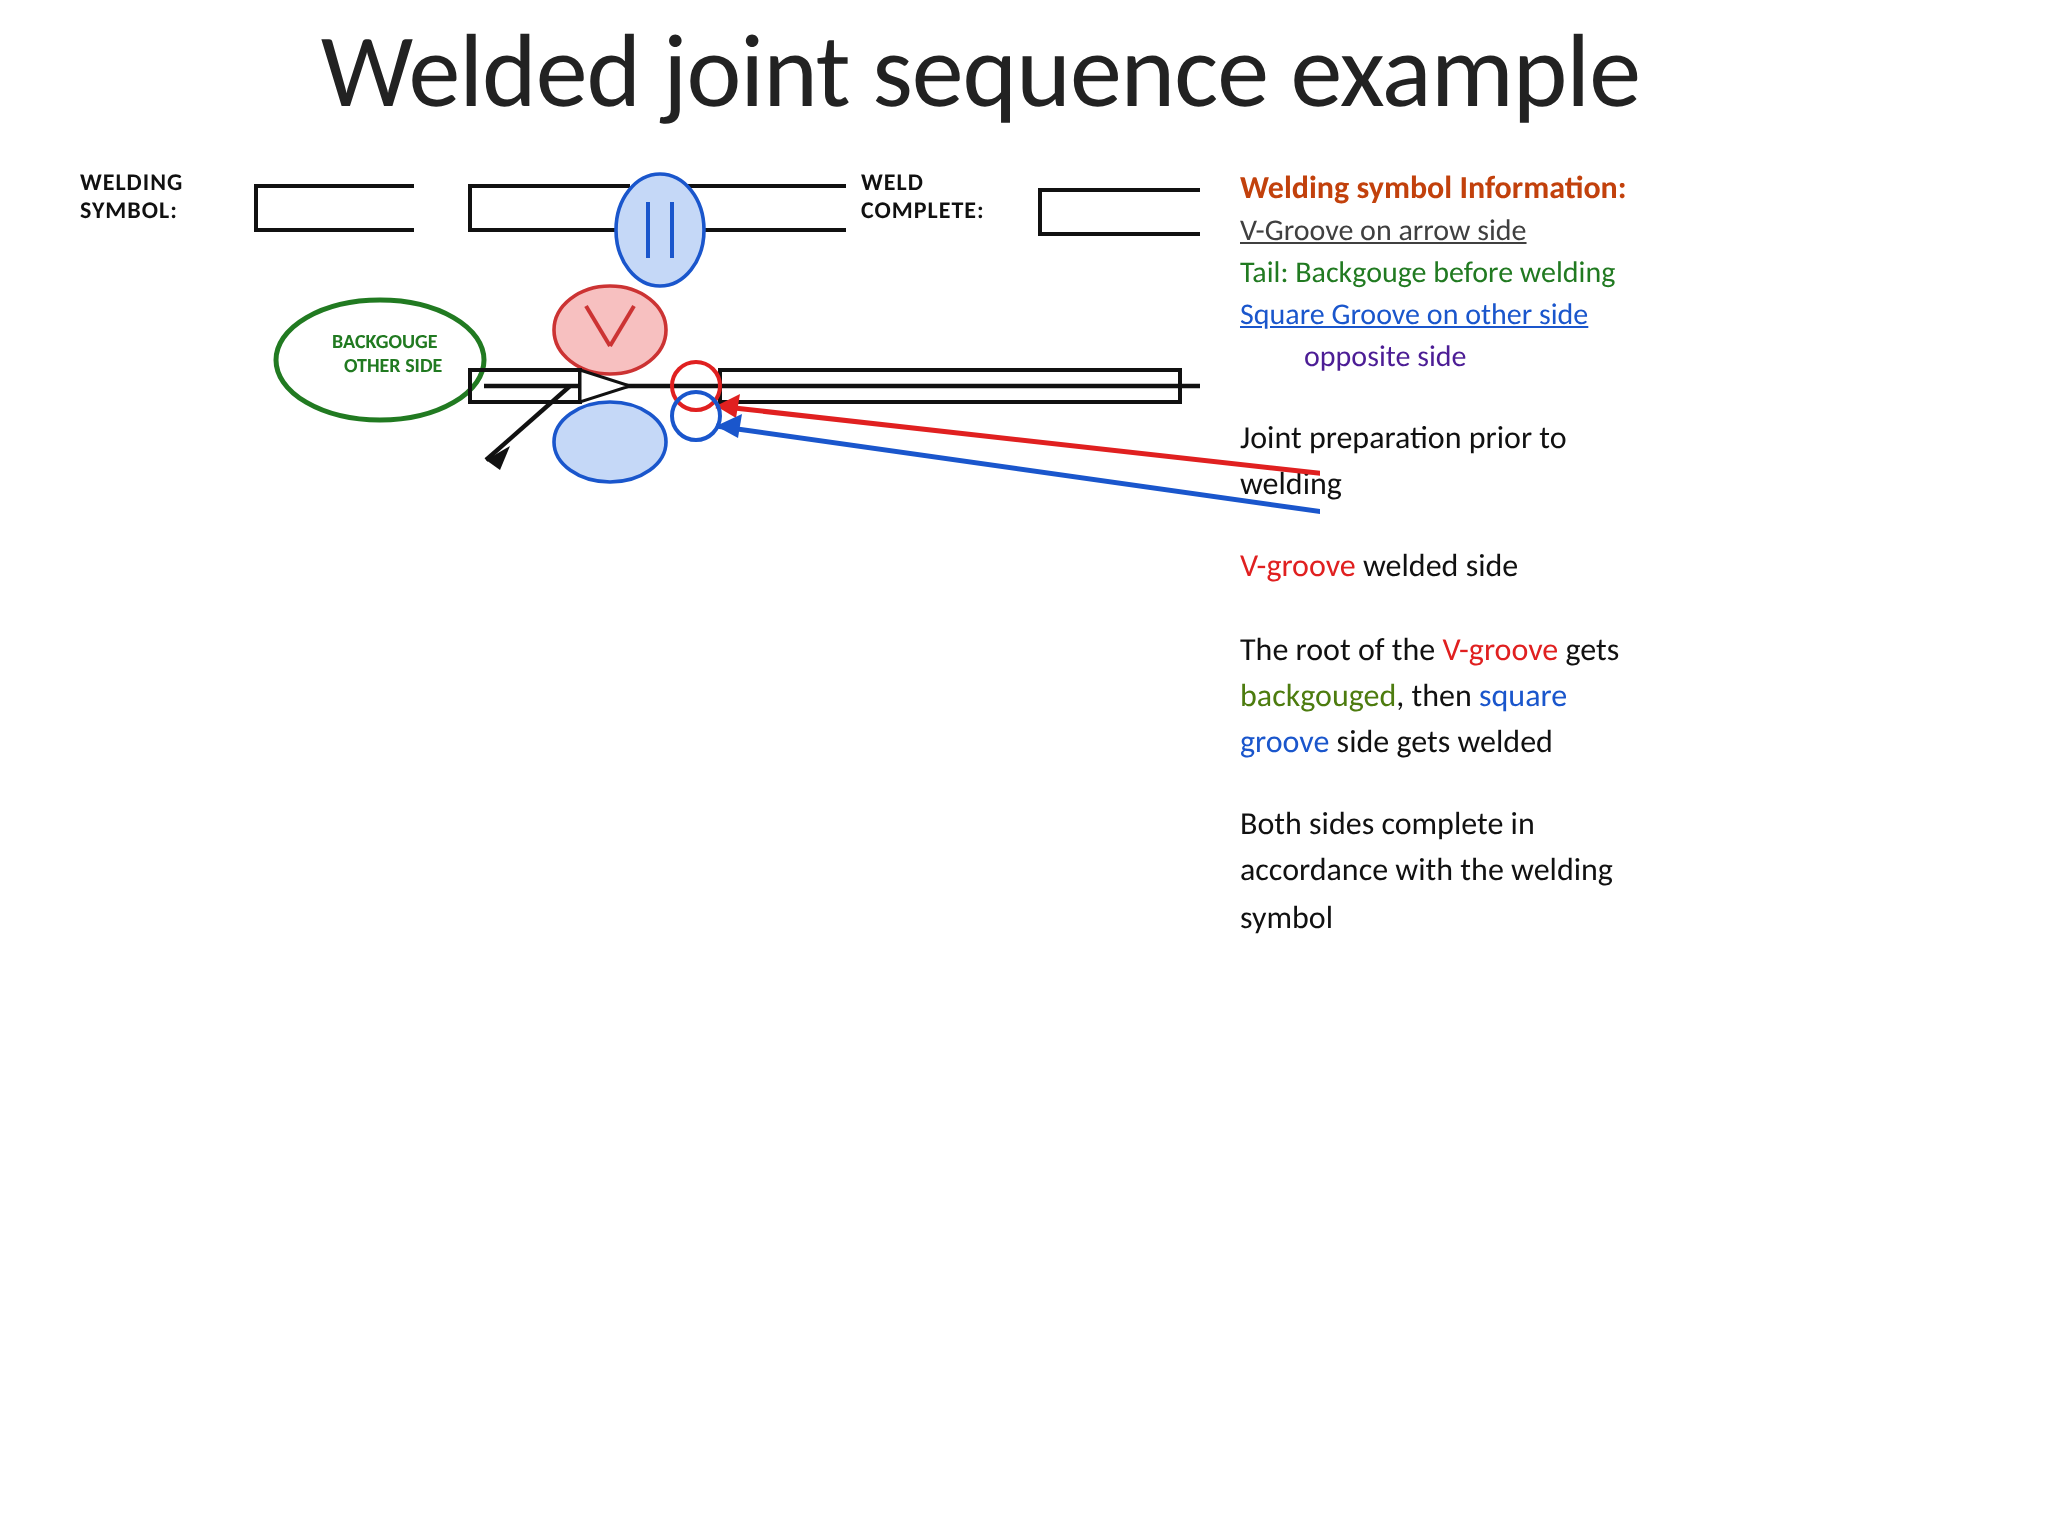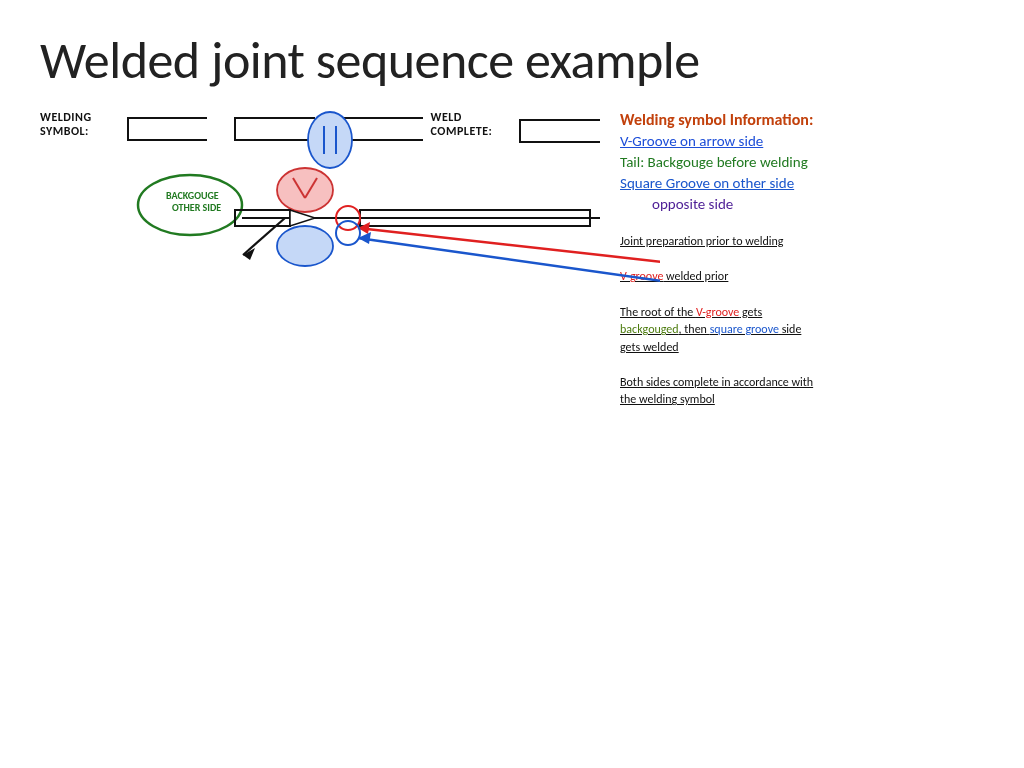--- a/index.html
+++ b/index.html
@@ -7,23 +7,24 @@
       background: #fff;
       font-family: 'Calibri', 'Segoe UI', Arial, sans-serif;
       width: 1024px;
       height: 768px;
       overflow: hidden;
       position: relative;
     }
     .page {
       width: 860px;
       height: 768px;
-      padding: 28px 40px 20px 40px;
+      padding: 3px 40px 20px 40px;
       display: flex;
       flex-direction: column;
+      align-items: flex-end;
     }
     .title {
       font-size: 52px;
       font-weight: 300;
       color: #222;
       margin-bottom: 18px;
       letter-spacing: -0.5px;
     }
     .content {
       display: flex;
@@ -74,24 +75,23 @@
       font-size: 15px;
       line-height: 1.4;
     }
     .red { color: #e02020; }
     .blue { color: #1a56cc; }
     .green { color: #217a21; }
     .info-block {
       margin-bottom: 4px;
     }
     .info-paragraph {
-      font-size: 12px;
+      font-size: 16px;
       line-height: 1.45;
       color: #111;
-      text-decoration: underline;
     }
     .underline { text-decoration: underline; }
   </style>
 </head>
 <body>
 
 <div class="page">
   <div class="title">Welded joint sequence example</div>
 
   <div class="content">
@@ -210,35 +210,35 @@
         <polygon points="207,10 184,21 207,32" fill="url(#hatch3)" stroke="#111" stroke-width="1.5"></polygon>
         <rect x="207" y="10" width="198" height="22" fill="none" stroke="#111" stroke-width="2"></rect>
       </svg>
 
     </div>
 
     <div class="right-col">
 
       <div class="info-block">
         <div class="info-title">Welding symbol Information:</div>
-        <div class="info-line red underline" style="color:#1d4ed8; text-decoration:underline;">V-Groove on arrow side</div>
+        <div class="info-line red underline" style="color:#404040; text-decoration:underline;">V-Groove on arrow side</div>
         <div class="info-line green" style="color:#217a21;">Tail: Backgouge before welding</div>
         <div class="info-line blue underline" style="color:#1a56cc; text-decoration:underline;">Square Groove on other side</div>
         <div class="info-line green" style="color:#4c1d95;margin-left:32px;">opposite side</div>
       </div>
 
       <div class="info-block">
         <p class="info-paragraph">
           <span>Joint preparation prior to welding</span>
         </p>
       </div>
 
       <div class="info-block">
         <p class="info-paragraph">
-          <span class="red" style="color:#e02020;">V-groove</span><span> welded prior</span>
+          <span class="red" style="color:#e02020;">V-groove</span><span> welded side</span>
         </p>
       </div>
 
       <div class="info-block">
         <p class="info-paragraph">
           <span>The root of the </span><span class="red" style="color:#e02020;">V-groove</span><span> gets </span><span class="green" style="color:#4d7c0f;">backgouged</span><span>, then </span><span class="blue" style="color:#1a56cc;">square groove</span><span> side gets welded</span>
         </p>
       </div>
 
       <div class="info-block">

